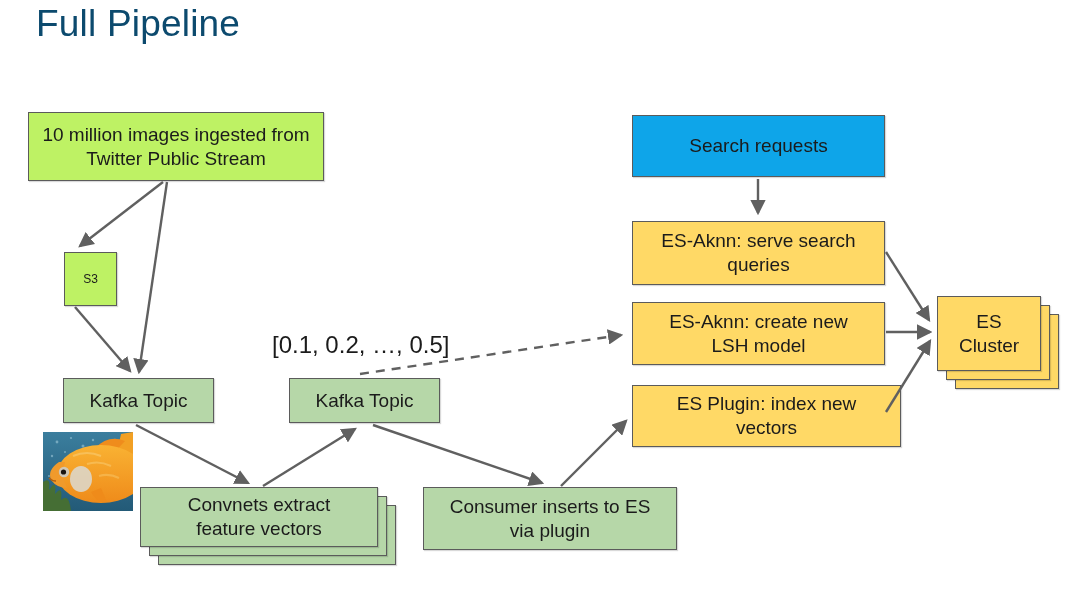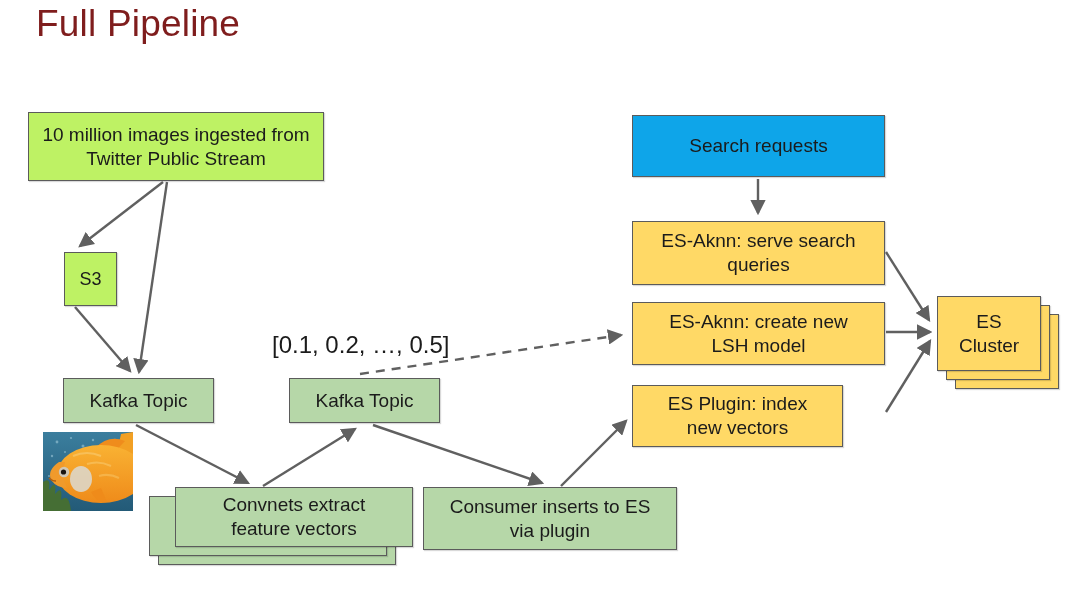--- a/index.html
+++ b/index.html
@@ -2,21 +2,21 @@
 <html><head>
 <meta charset="utf-8">
 <style>
   html,body{margin:0;padding:0;background:#ffffff;}
   .canvas{
     position:relative;width:1078px;height:589px;background:#ffffff;overflow:hidden;
     font-family:"Liberation Sans",sans-serif;color:#1b1b1b;
   }
   .title{
     position:absolute;left:36px;top:3px;font-size:37px;font-weight:500;
-    letter-spacing:.2px;color:#7f1d1d;margin:0;
+    letter-spacing:.2px;color:#0c4a6e;margin:0;
   }
   .node{
     position:absolute;box-sizing:border-box;display:flex;align-items:center;justify-content:center;
     text-align:center;border:1.6px solid #5b5b5b;font-size:19px;line-height:1.24;
     box-shadow:1px 1px 1px rgba(0,0,0,0.15);z-index:3;
   }
   .stack-layer{
     position:absolute;box-sizing:border-box;border:1.6px solid #5b5b5b;
     box-shadow:1px 1px 1px rgba(0,0,0,0.15);z-index:1;
   }
@@ -34,57 +34,57 @@
 <body>
 
 <div class="canvas">
 
   <h1 class="title">Full Pipeline</h1>
 
   <div class="node red" style="left:12px;top:112px;width:296px;height:69px;padding:0 13px;">
     <span>10 million images ingested from Twitter Public Stream</span>
   </div>
 
-  <div class="node red" style="left:48px;top:252px;width:53px;height:54px;font-size:18px;">
+  <div class="node red" style="left:48px;top:252px;width:53px;height:54px;font-size:12px;">
     <span>S3</span>
   </div>
 
   <div class="node green" style="left:63px;top:378px;width:151px;height:45px;">
     <span>Kafka Topic</span>
   </div>
 
   <div class="node green" style="left:289px;top:378px;width:151px;height:45px;">
     <span>Kafka Topic</span>
   </div>
 
   <div class="annotation">[0.1, 0.2, …, 0.5]</div>
 
   <div class="stack-layer green" style="left:158px;top:505px;width:238px;height:60px;"></div>
   <div class="stack-layer green" style="left:149px;top:496px;width:238px;height:60px;"></div>
-  <div class="node green" style="left:140px;top:487px;width:238px;height:60px;padding:0 16px;margin-left:35px;">
+  <div class="node green" style="left:140px;top:487px;width:238px;height:60px;padding:0 16px;">
     <span>Convnets extract feature vectors</span>
   </div>
 
   <div class="node green" style="left:423px;top:487px;width:254px;height:63px;padding:0 16px;">
     <span>Consumer inserts to ES via plugin</span>
   </div>
 
   <div class="node pink" style="left:632px;top:115px;width:253px;height:62px;">
     <span>Search requests</span>
   </div>
 
   <div class="node yellow" style="left:632px;top:302px;width:253px;height:63px;padding:0 16px;">
     <span>ES-Aknn: create new LSH model</span>
   </div>
 
   <div class="node yellow" style="left:632px;top:221px;width:253px;height:64px;padding:0 16px;">
     <span>ES-Aknn: serve search queries</span>
   </div>
 
-  <div class="node yellow" style="left:632px;top:385px;width:211px;height:62px;padding:0 16px;">
+  <div class="node yellow" style="left:632px;top:385px;width:269px;height:62px;padding:0 16px;">
     <span>ES Plugin: index new vectors</span>
   </div>
 
   <div class="stack-layer yellow" style="left:955px;top:314px;width:104px;height:75px;"></div>
   <div class="stack-layer yellow" style="left:946px;top:305px;width:104px;height:75px;"></div>
   <div class="node yellow" style="left:937px;top:296px;width:104px;height:75px;padding:0 16px;">
     <span>ES Cluster</span>
   </div>
 
   <svg class="fish" viewBox="0 0 90 79">

